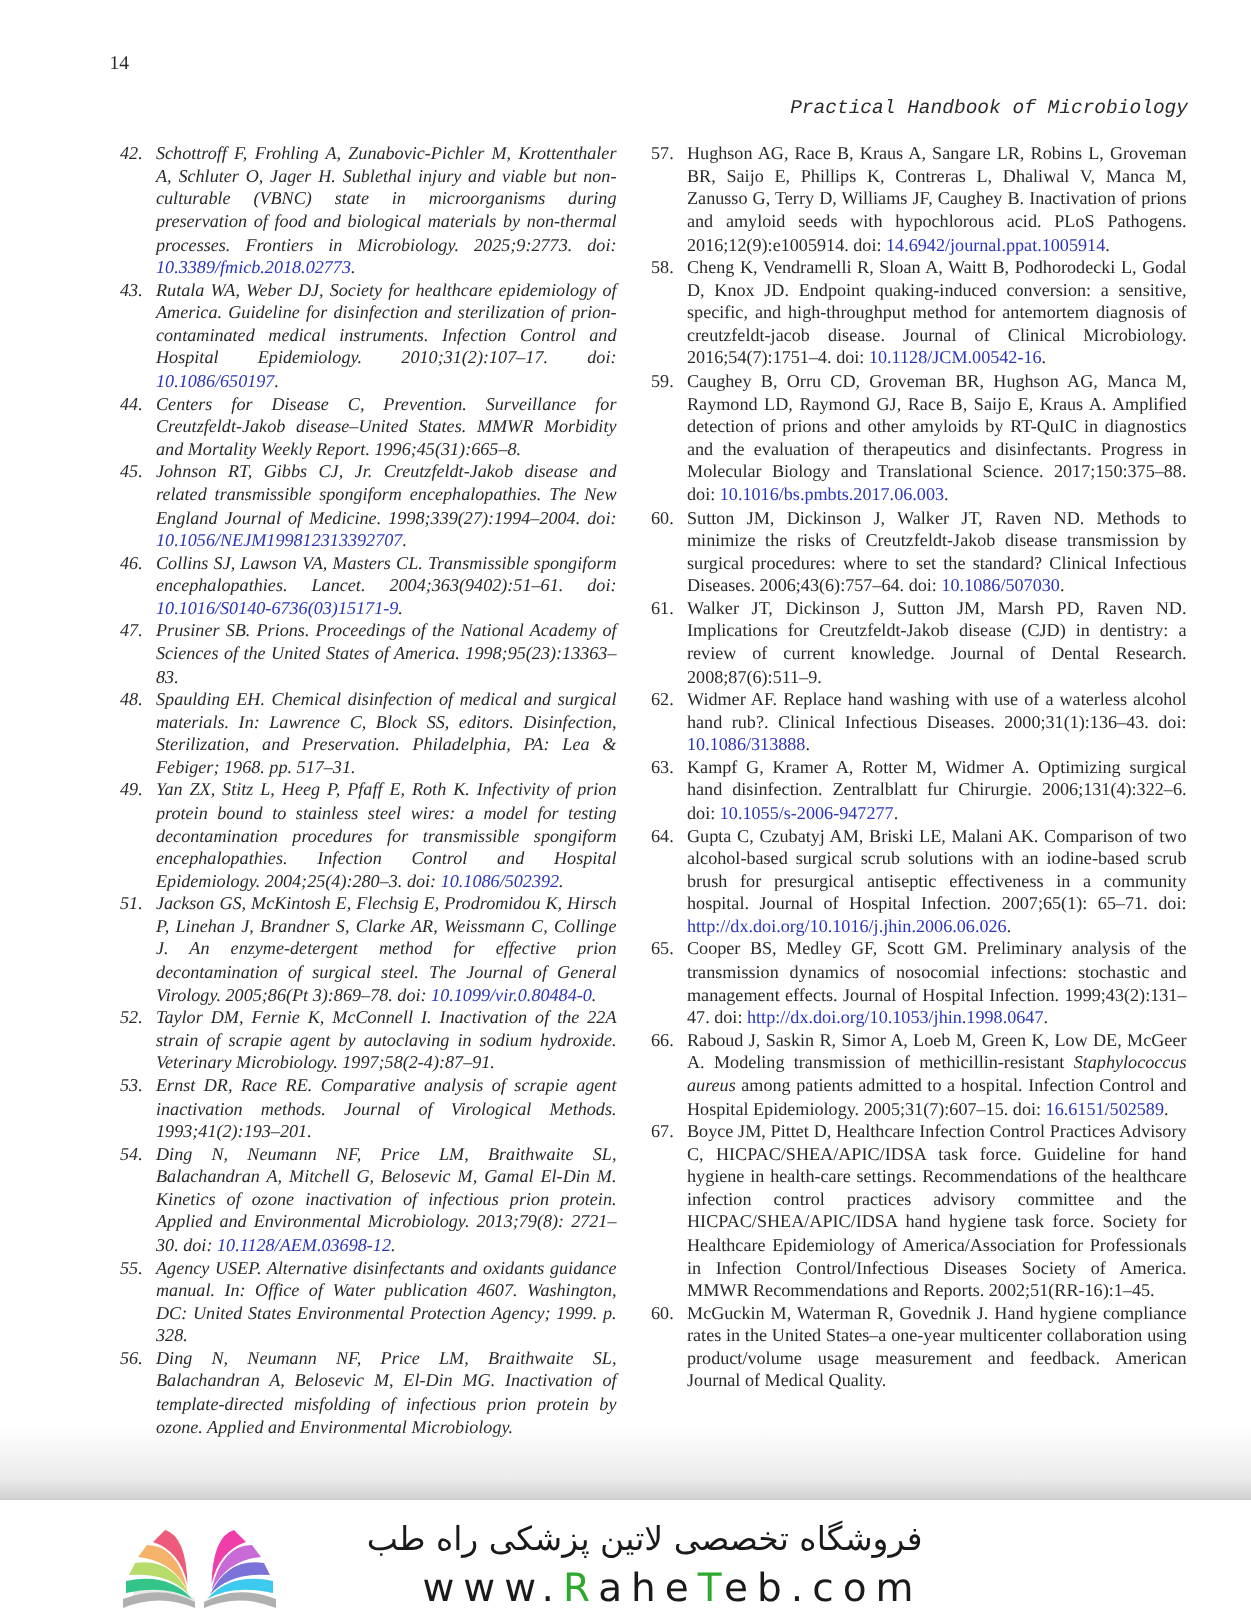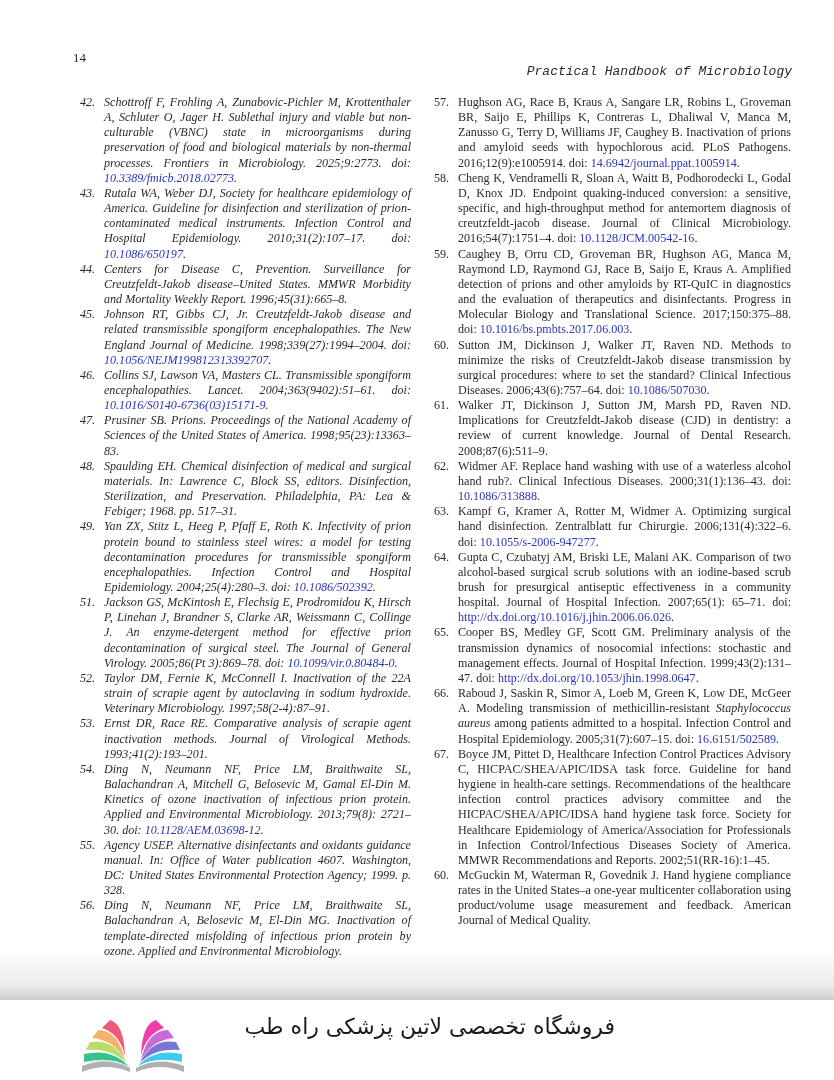--- a/index.html
+++ b/index.html
@@ -1,20 +1,20 @@
 <!DOCTYPE html>
 <html><head>
 <meta charset="utf-8">
 <style>
   html, body { margin: 0; padding: 0; }
   body {
     width: 834px; height: 1080px; background: #ffffff; position: relative; overflow: hidden;
     font-family: "Liberation Serif", "DejaVu Serif", serif; color: #2a2a2a;
   }
-  .page-num { position: absolute; left: 73px; top: 50px; font-size: 13px; }
+  .page-num { position: absolute; left: 73px; top: 34px; font-size: 13px; }
   .running-head { position: absolute; right: 42px; top: 64px; font-size: 13px; font-style: italic; font-family: Liberation Mono, monospace; }
   .col { position: absolute; top: 95px; font-size: 12.1px; line-height: 15.15px; text-align: justify; }
   .col.left { left: 80px; width: 331px; font-style: italic; }
   .col.right { left: 434px; width: 357px; }
   .ref { position: relative; padding-left: 24px; margin: 0; }
   .ref .num { position: absolute; left: 0; top: 0; }
   .ref .body { display: block; }
   .ref .doi { color: #2a35b8; }
   .ref i { font-style: italic; }
   .fade {
@@ -159,13 +159,16 @@
     <path d="M16 46 L16 54 Q42 48 60 58 Q44 40 16 46 Z" fill="#33c48a"></path>
     <path d="M22 34 L18 42 Q44 40 58 55 Q46 30 22 34 Z" fill="#b8dc6a"></path>
     <path d="M30 22 L24 30 Q46 32 57 52 Q50 22 30 22 Z" fill="#f5b26b"></path>
     <path d="M42 12 L34 20 Q52 26 57 48 Q56 16 42 12 Z" fill="#ee5a7a"></path>
     <path d="M88 12 Q74 16 73 48 Q78 26 96 20 Z" fill="#f03ea8"></path>
     <path d="M100 22 Q80 22 73 52 Q84 32 106 30 Z" fill="#c96ad6"></path>
     <path d="M108 34 Q84 30 72 55 Q86 40 112 42 Z" fill="#7a74d8"></path>
     <path d="M114 46 Q86 40 70 58 Q88 48 114 54 Z" fill="#3ec9ee"></path>
   </svg>
   <div class="fa-text">فروشگاه تخصصی لاتین پزشکی  راه طب</div>
+  <div class="url">
+    <span>www.</span><span class="g">R</span><span>ahe</span><span class="g">T</span><span>eb.com</span>
+  </div>
 </div>
 
 </body></html>

